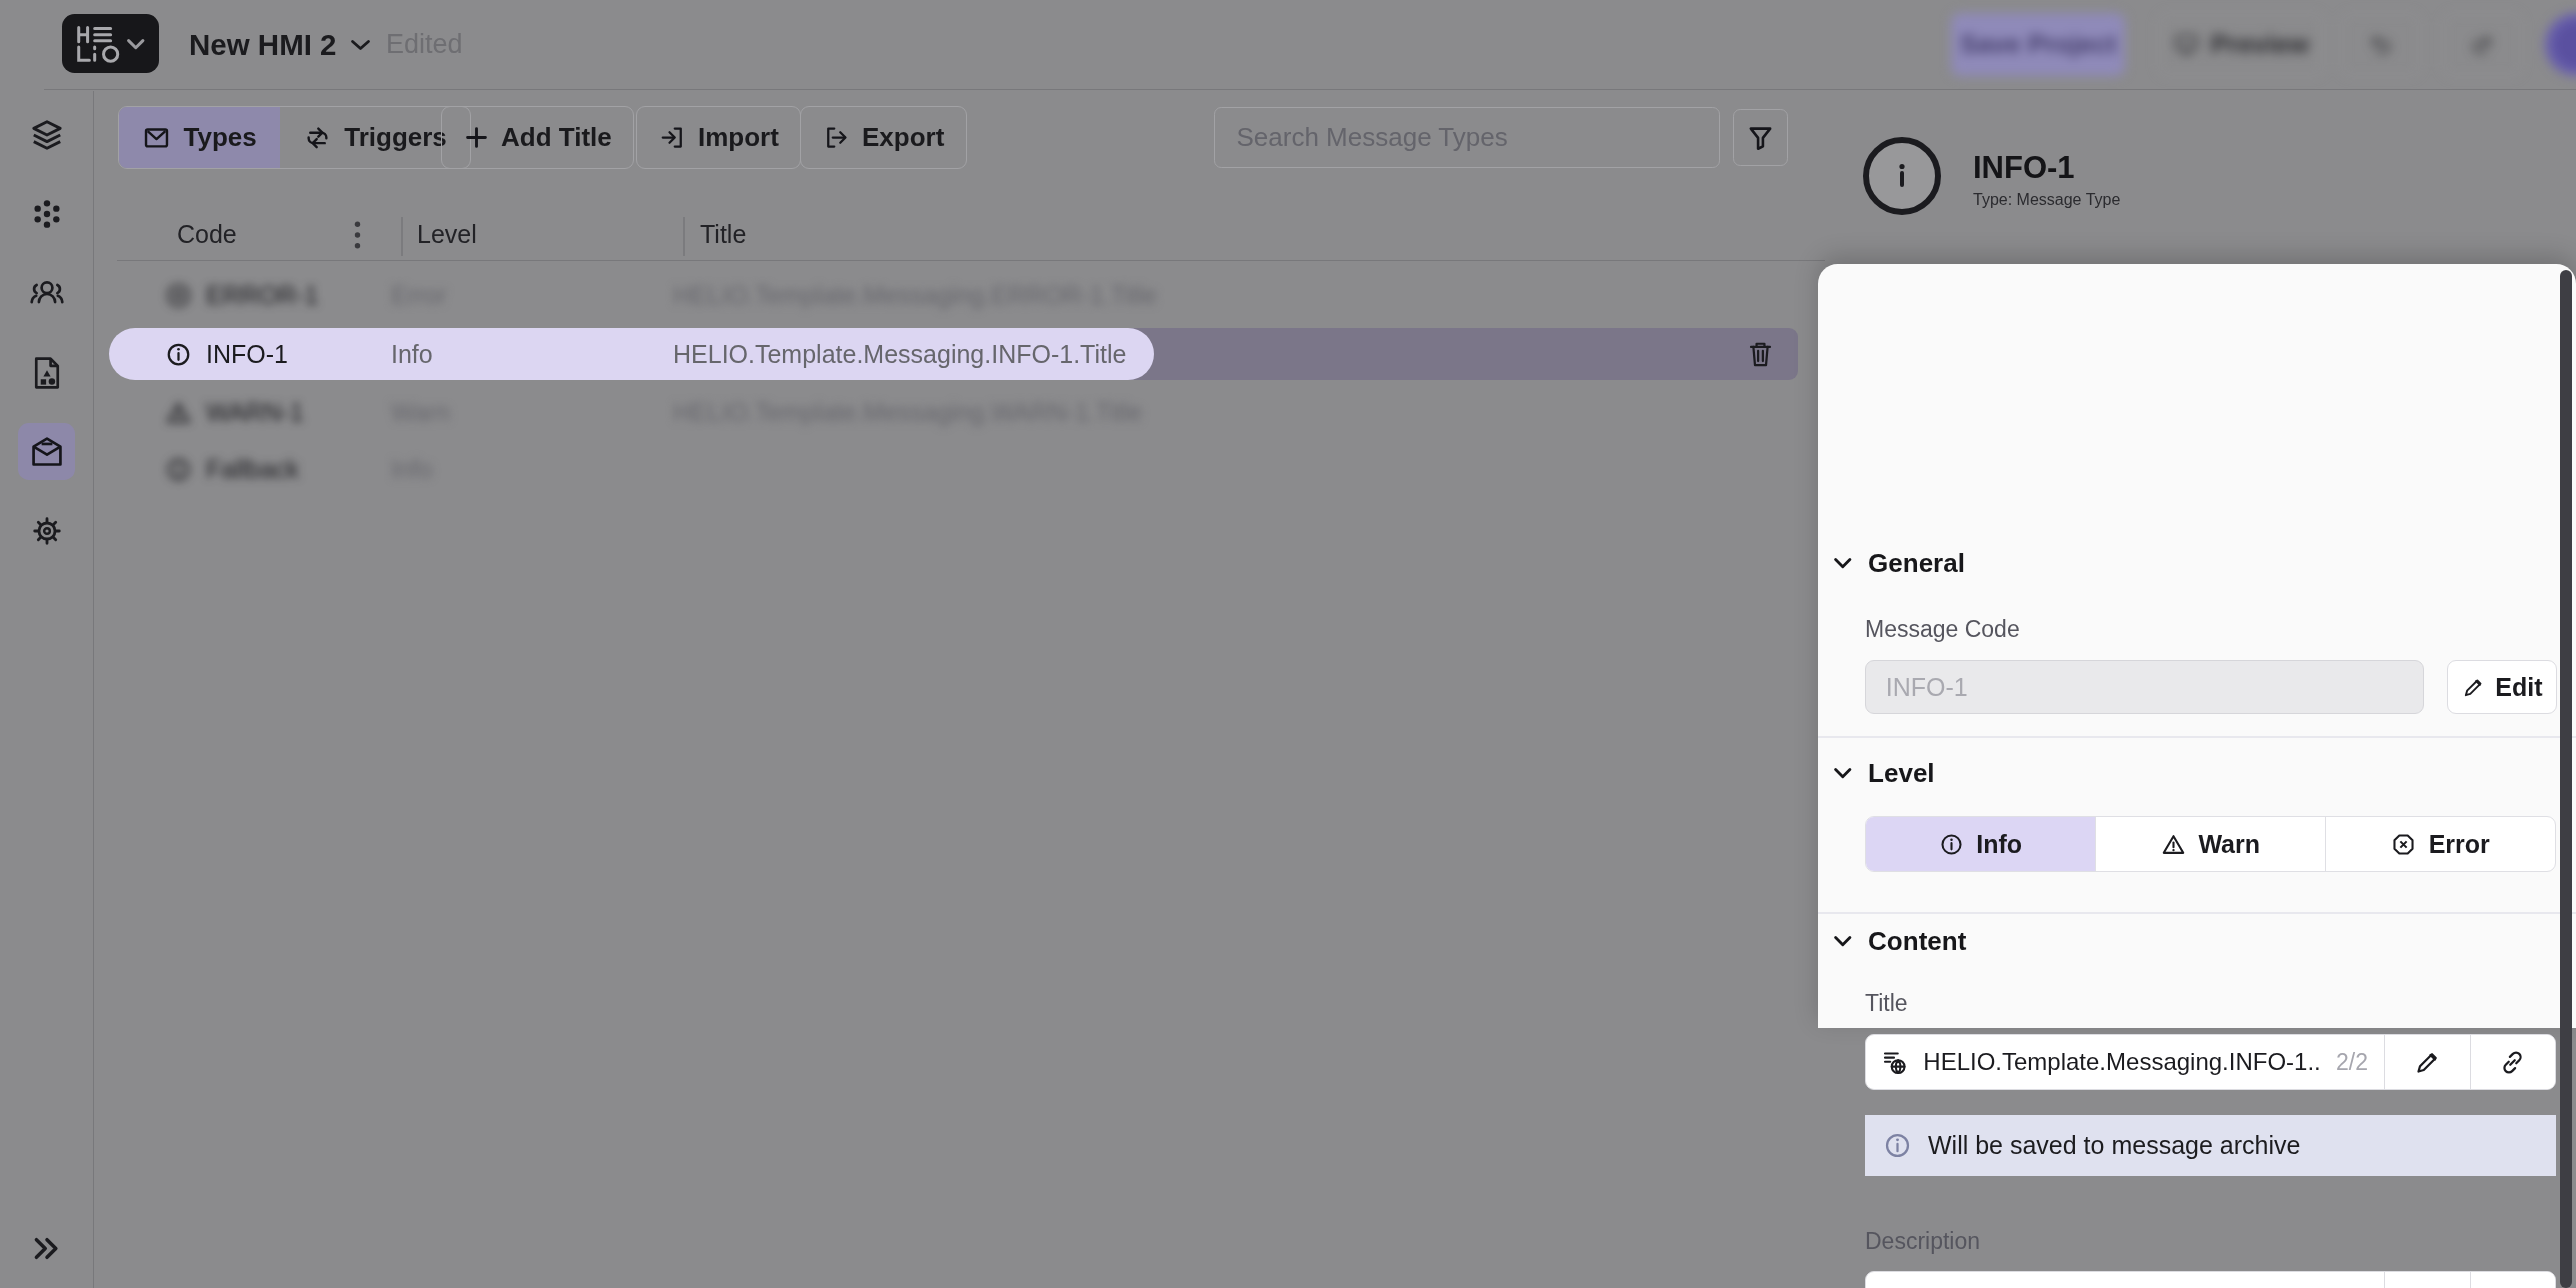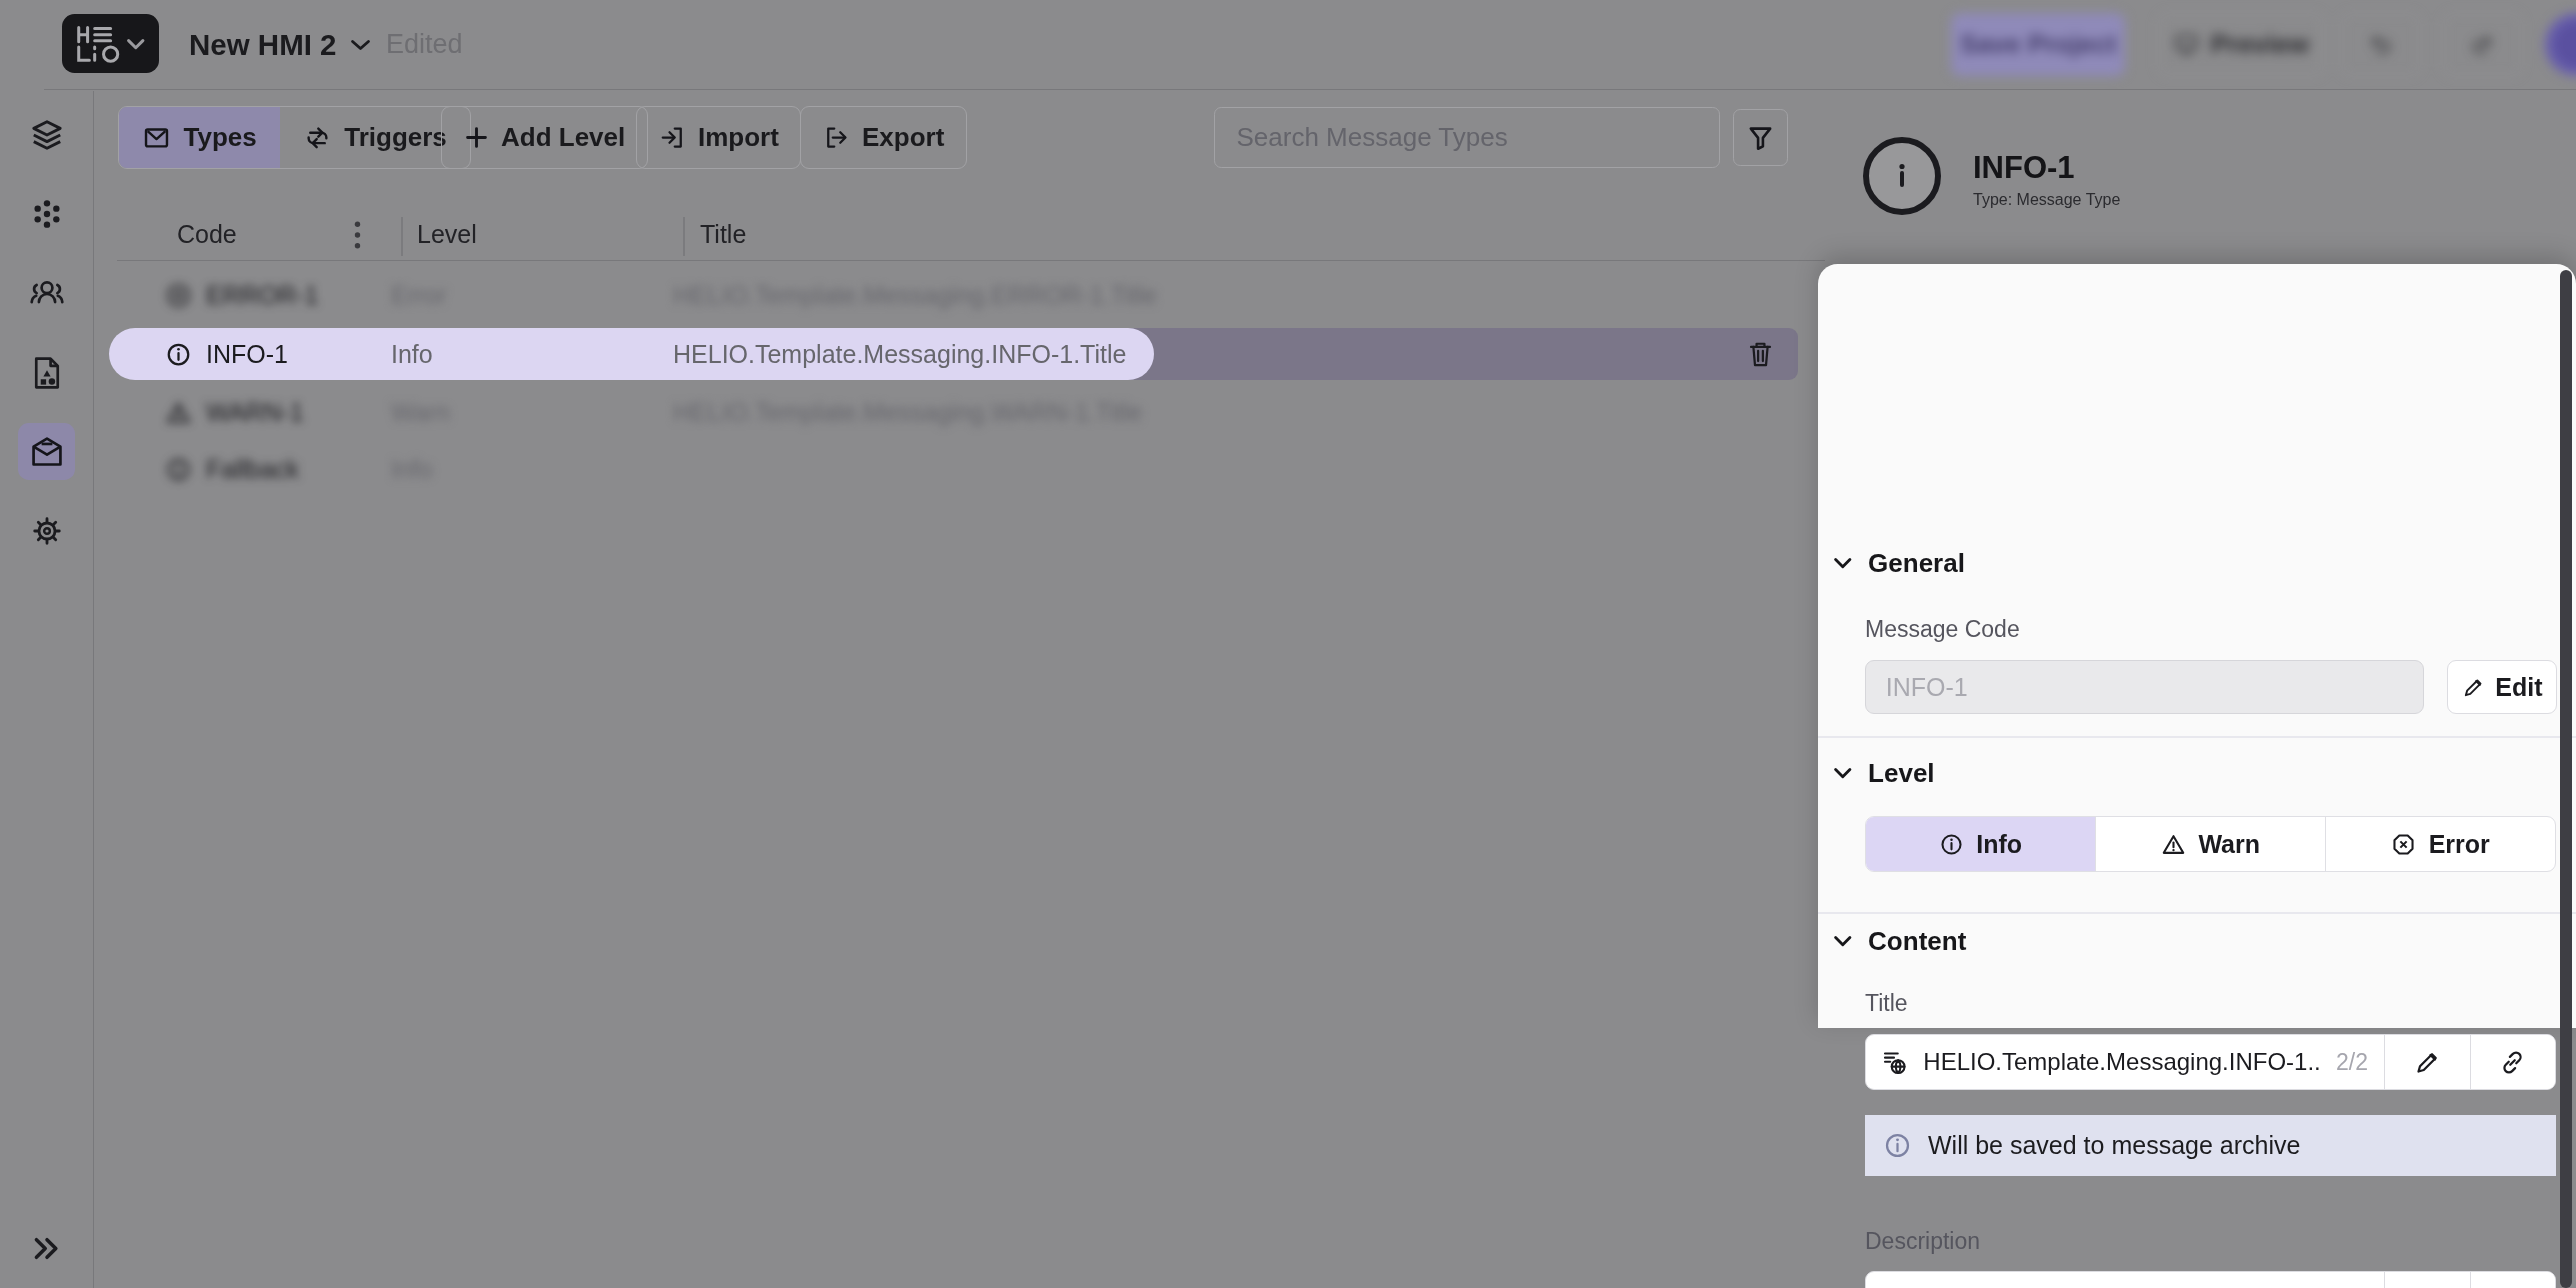--- a/index.html
+++ b/index.html
@@ -246,21 +246,21 @@
       </span>
       <span>Triggers</span>
     </div>
   </div>
   <div class="tool-btn" style="left:441px">
     <span>
       <svg width="25" height="25" viewBox="0 0 28 28" fill="none" stroke="#15151a" stroke-width="3.2" stroke-linecap="round">
           <path d="M14 4 V24 M4 14 H24"></path>
         </svg>
     </span>
-    <span>Add Level</span>
+    <span>Add Title</span>
   </div>
   <div class="tool-btn" style="left:636px">
     <span>
       <svg width="27" height="27" viewBox="0 0 36 36" fill="none" stroke="#15151a" stroke-width="3" stroke-linecap="round" stroke-linejoin="round">
           <path d="M21 6 H29 V30 H21"></path>
           <path d="M5 18 H20"></path>
           <path d="M14 11 L21 18 L14 25"></path>
         </svg>
     </span>
     <span>Import</span>

